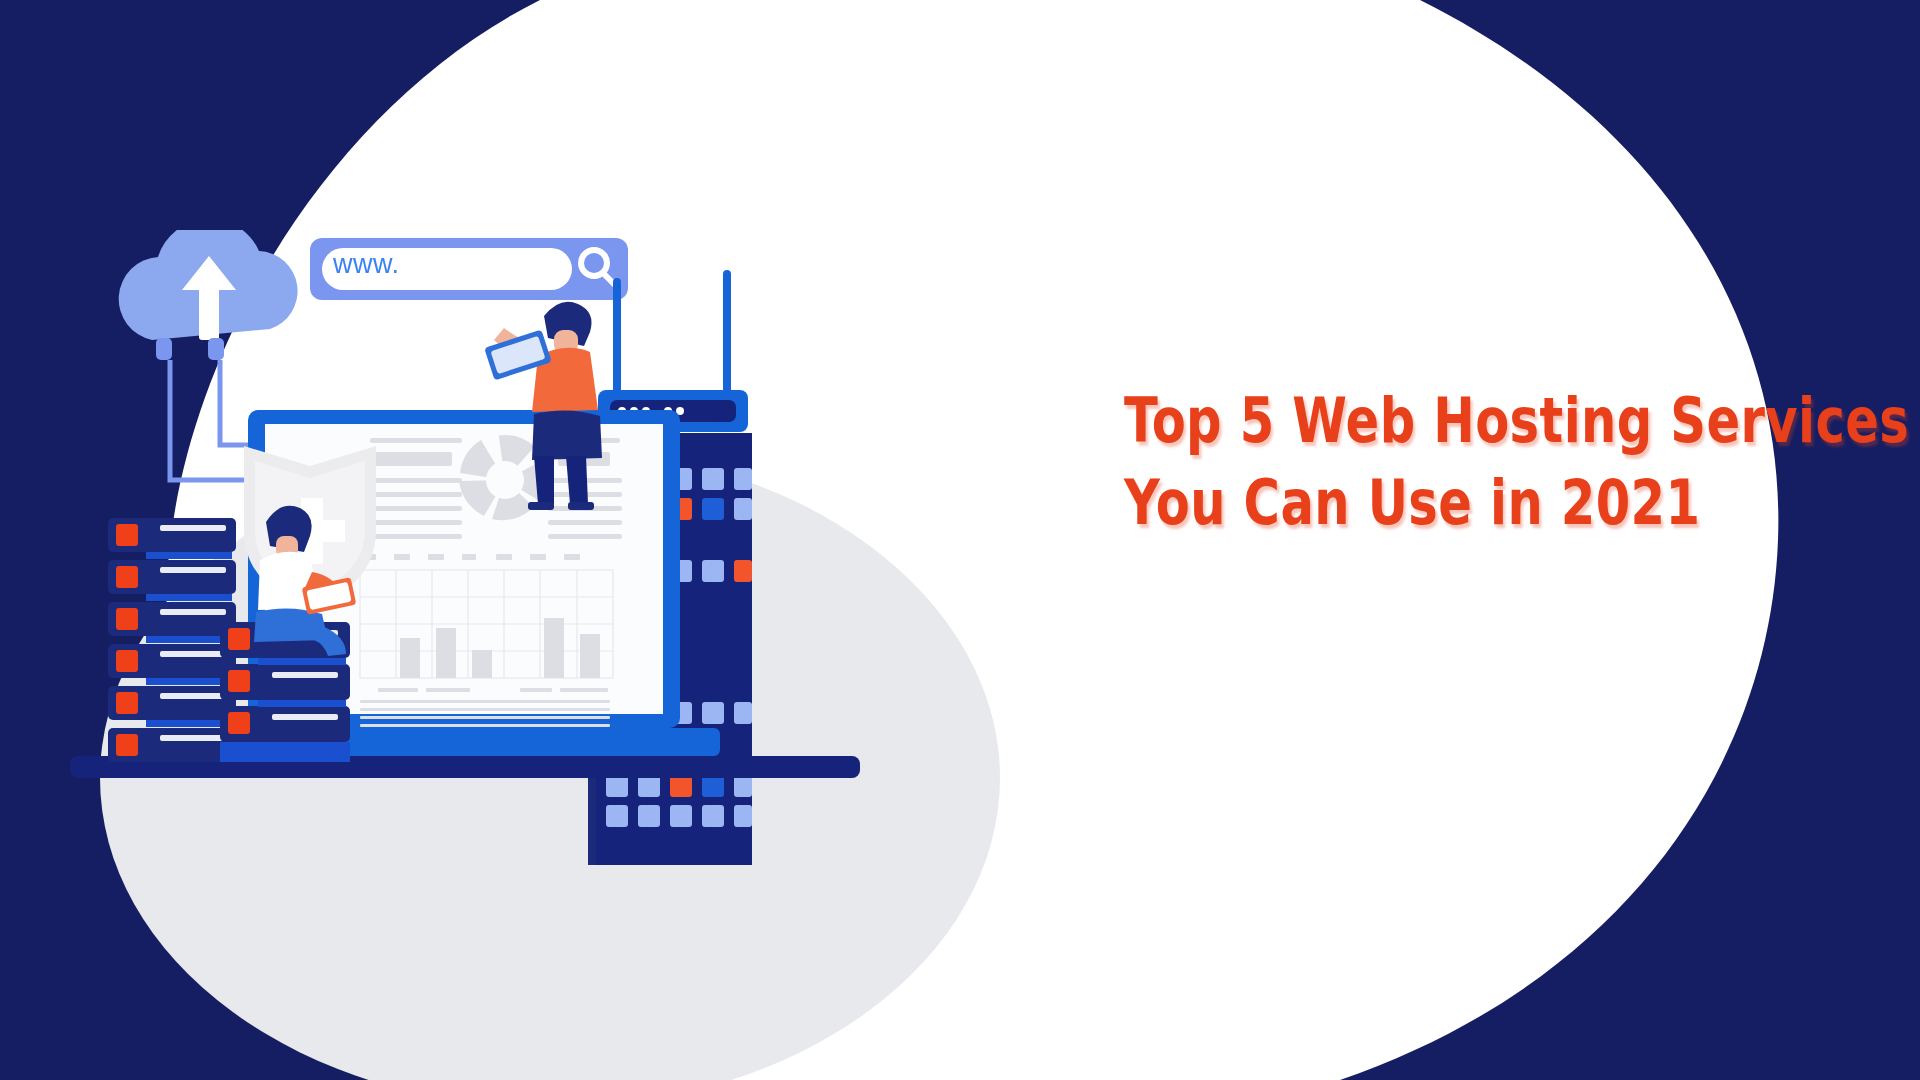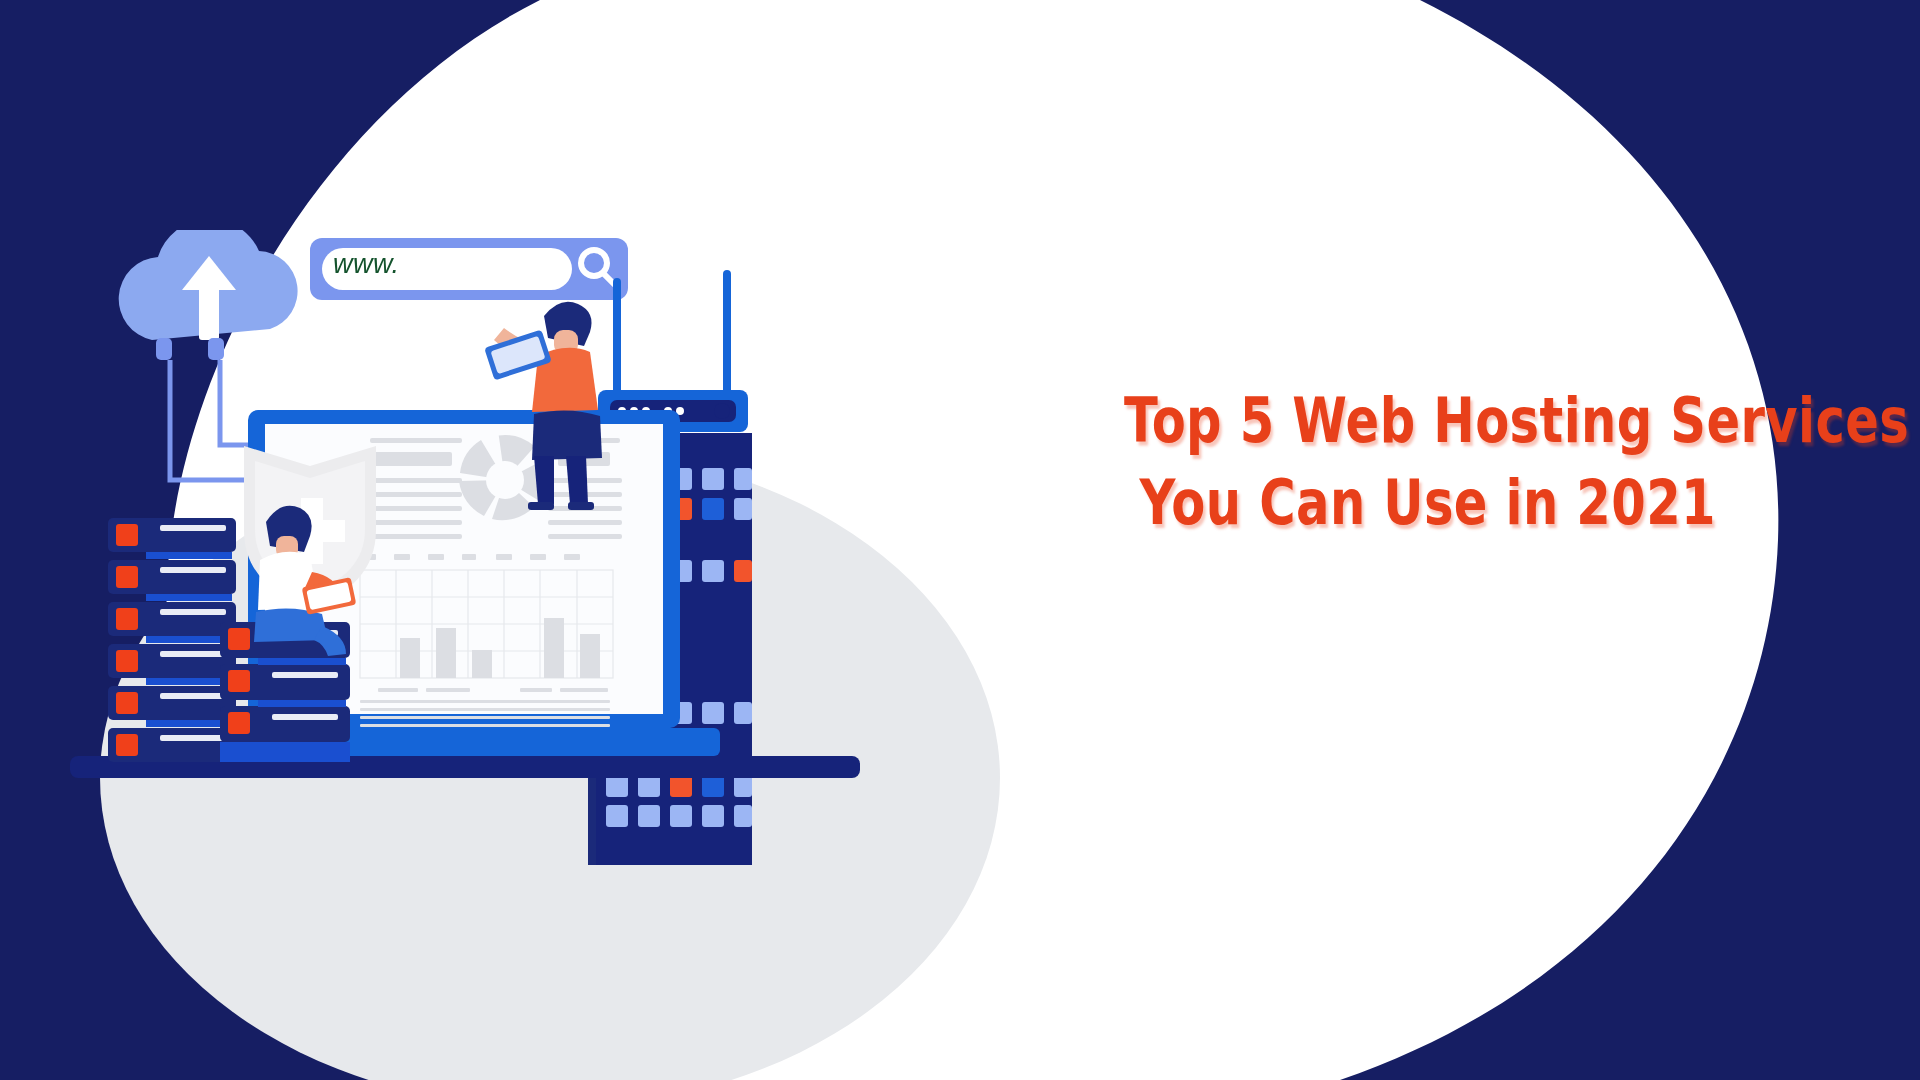--- a/index.html
+++ b/index.html
@@ -35,21 +35,21 @@
     position:absolute;
     left:60px; top:230px;
     width:1000px; height:730px;
   }
 
   
   #headline {
     position:absolute;
     left:1050px; top:380px;
     width:740px;
-    text-align:right;
+    text-align:left;
   }
   #headline .line {
     display:block;
     color:#e8401a;
     font-family:"DejaVu Sans", sans-serif;
     font-weight:bold;
     font-size:62px;
     line-height:1.32;
     letter-spacing:0.5px;
     transform: scaleX(0.80);
@@ -333,15 +333,15 @@
       <rect x="433" y="113" width="50" height="24" rx="3" fill="#dce6fb" transform="rotate(-18 458 125)"></rect>
     </g>
 
   </svg>
 
   <div id="headline">
     <span class="line">Top 5 Web Hosting Services</span>
     <span class="line">You Can Use in 2021</span>
   </div>
 
-  <div style="position:absolute; left:333px; top:249px; font-size:27px; color:#14532d; font-family:'Liberation Sans',sans-serif; letter-spacing:0.5px;font-style:italic;">www.</div>
+  <div style="position:absolute; left:333px; top:249px; font-size:27px; color:#3b82f6; font-family:'Liberation Sans',sans-serif; letter-spacing:0.5px;">www.</div>
 
 </div>
 
 </body></html>

